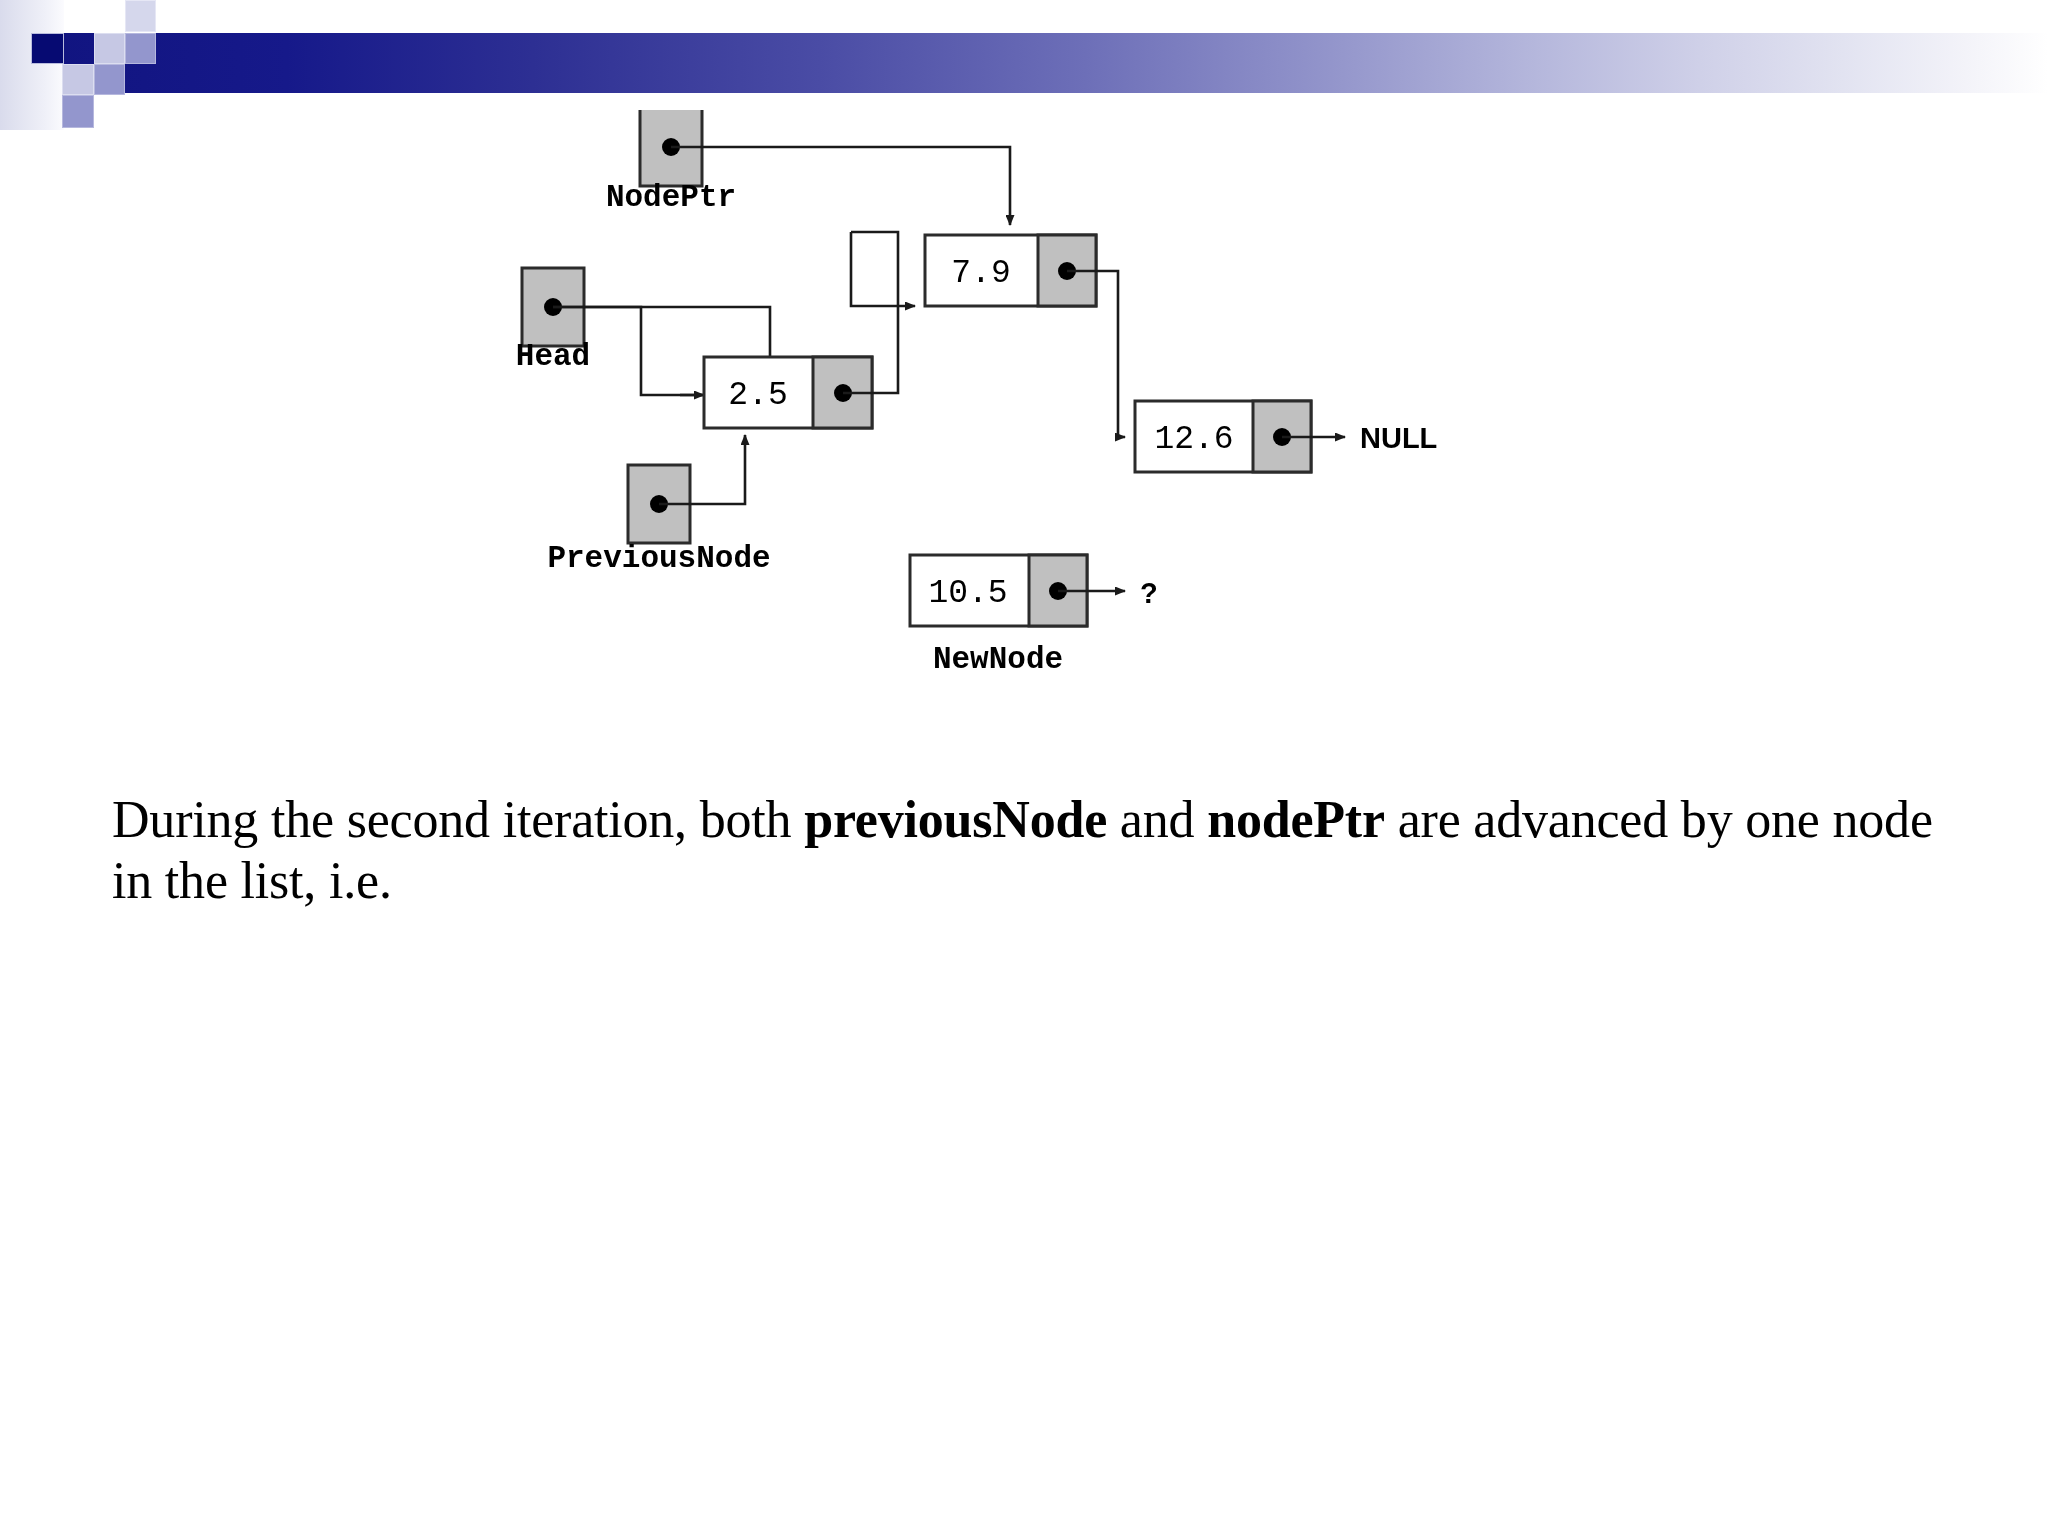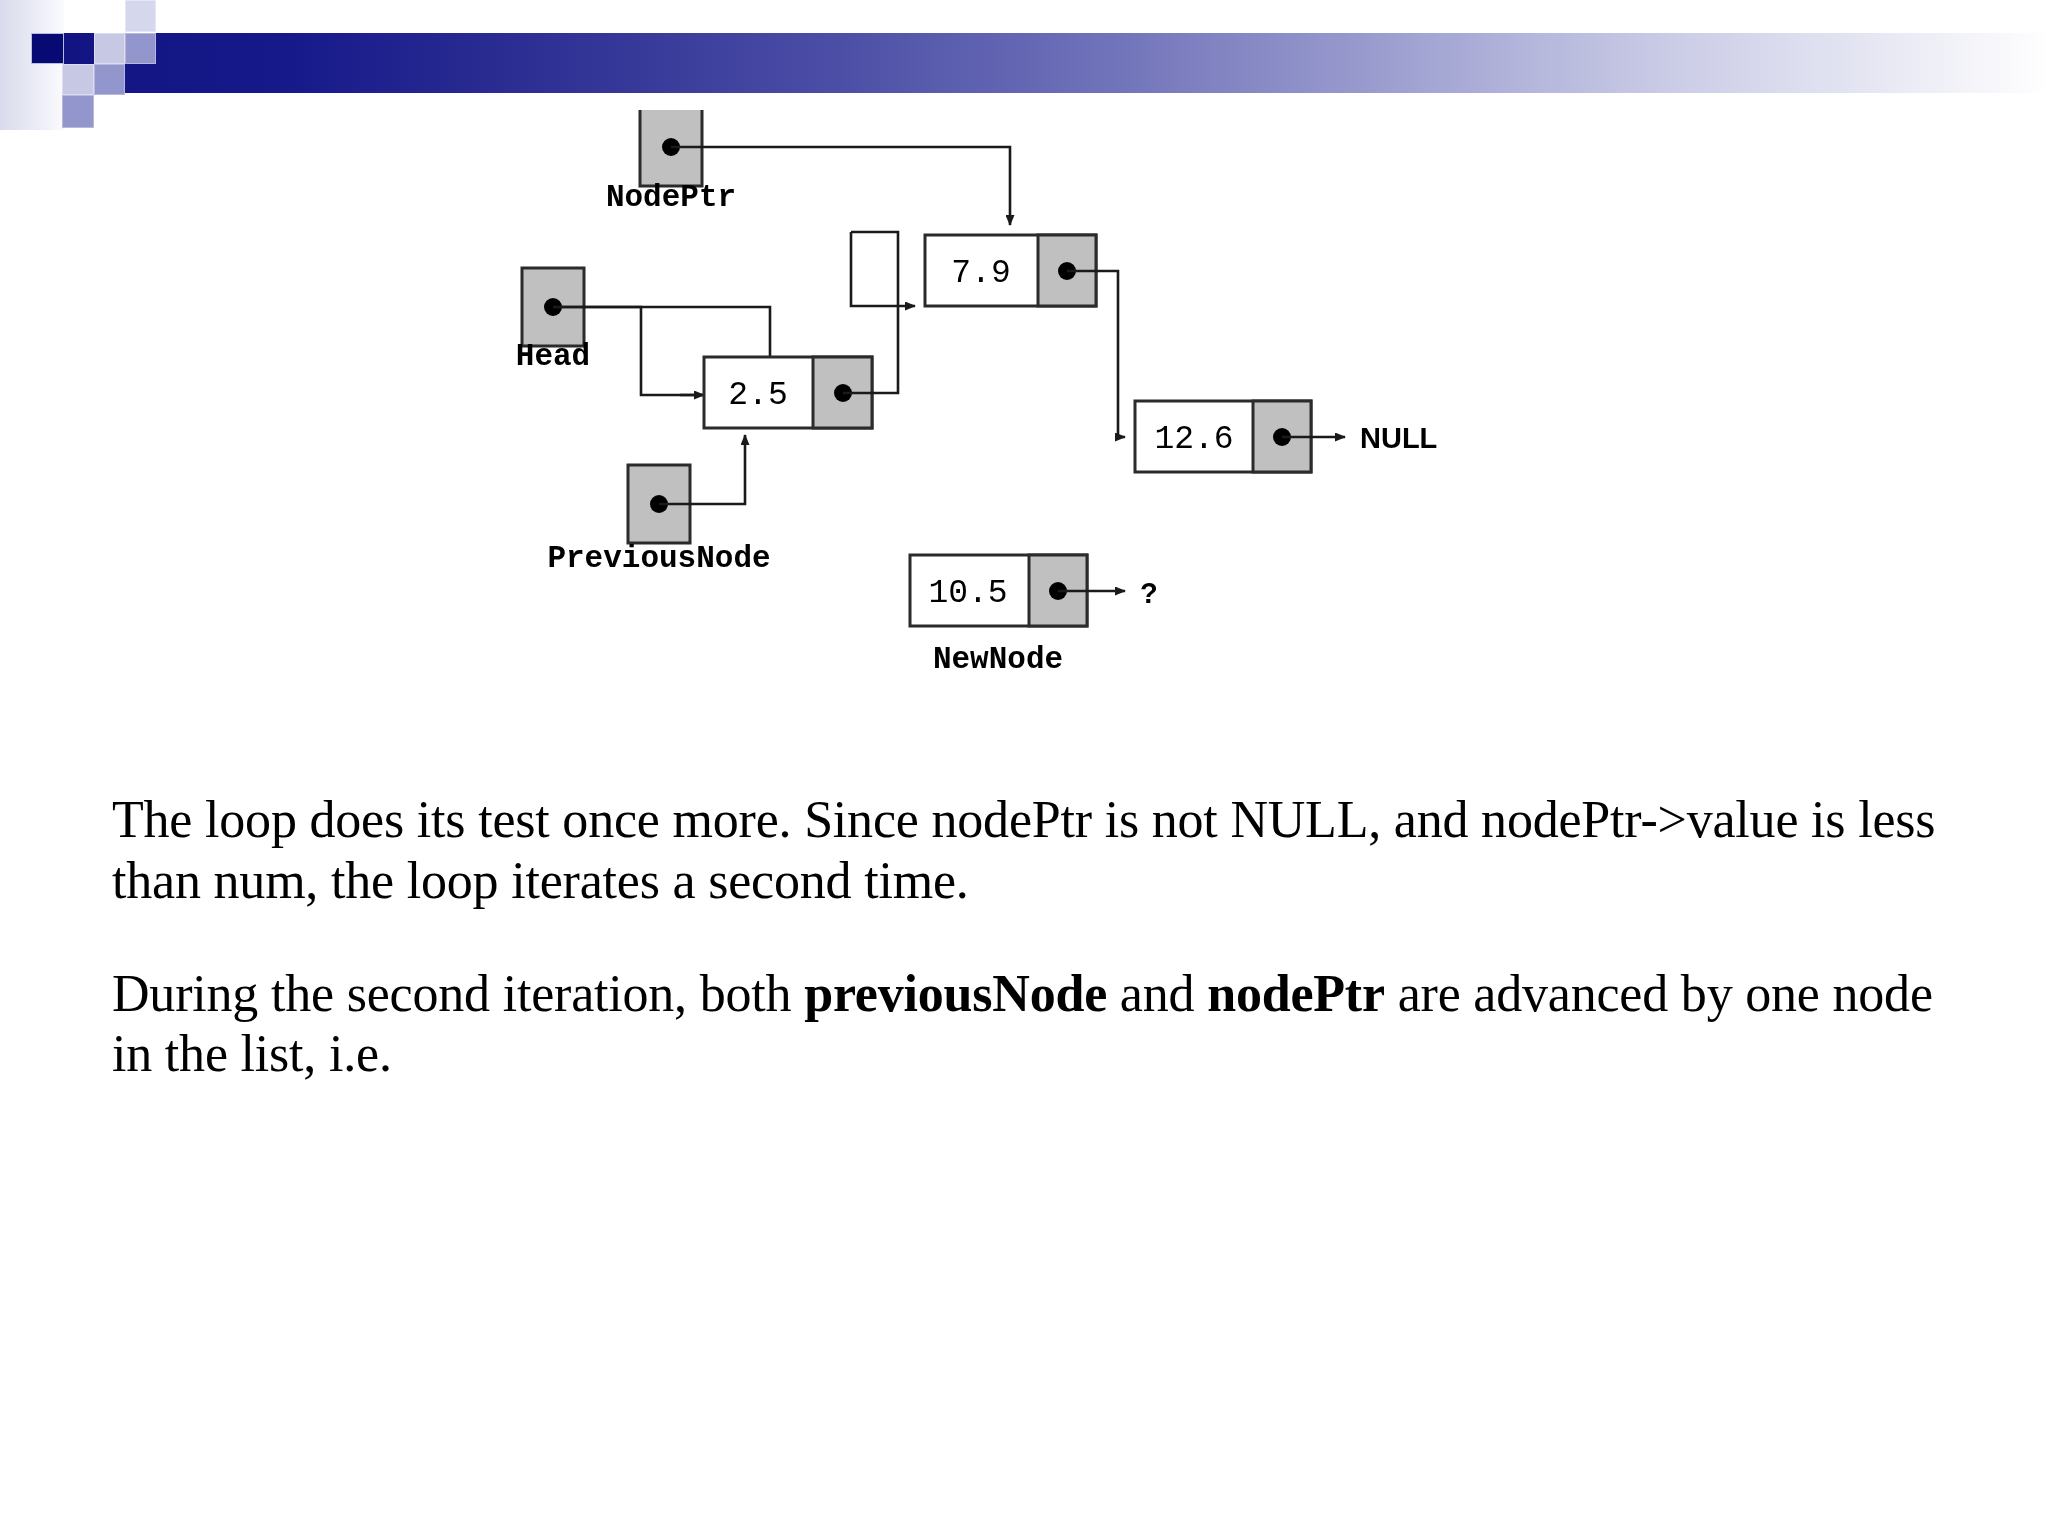--- a/index.html
+++ b/index.html
@@ -171,15 +171,14 @@
       <text x="968" y="492" text-anchor="middle" font-family="'Liberation Mono', monospace" font-size="33" fill="#000000">10.5</text>
       <circle cx="1058" cy="481" r="9" fill="#000000"></circle>
       <path d="M1058,481 L1125,481" fill="none" stroke="#1a1a1a" stroke-width="2.6" marker-end="url(#arrowhead)"></path>
     </g>
     <text x="1140" y="493" font-family="'Liberation Sans', sans-serif" font-size="29" font-weight="bold" fill="#000000">?</text>
     <text x="998" y="558" text-anchor="middle" font-family="'Liberation Mono', monospace" font-size="31" font-weight="bold" fill="#000000">NewNode</text>
   </svg>
 </div>
 
 <div class="body-text">
-  <p>The loop does its test once more. Since nodePtr is not NULL, and nodePtr-&gt;value is less than num, the loop iterates a second time.</p>
   <p><span>During the second iteration, both </span><b>previousNode</b><span> and </span><b>nodePtr</b><span> are advanced by one node in the list, i.e.</span></p>
 </div>
 
 </body></html>

